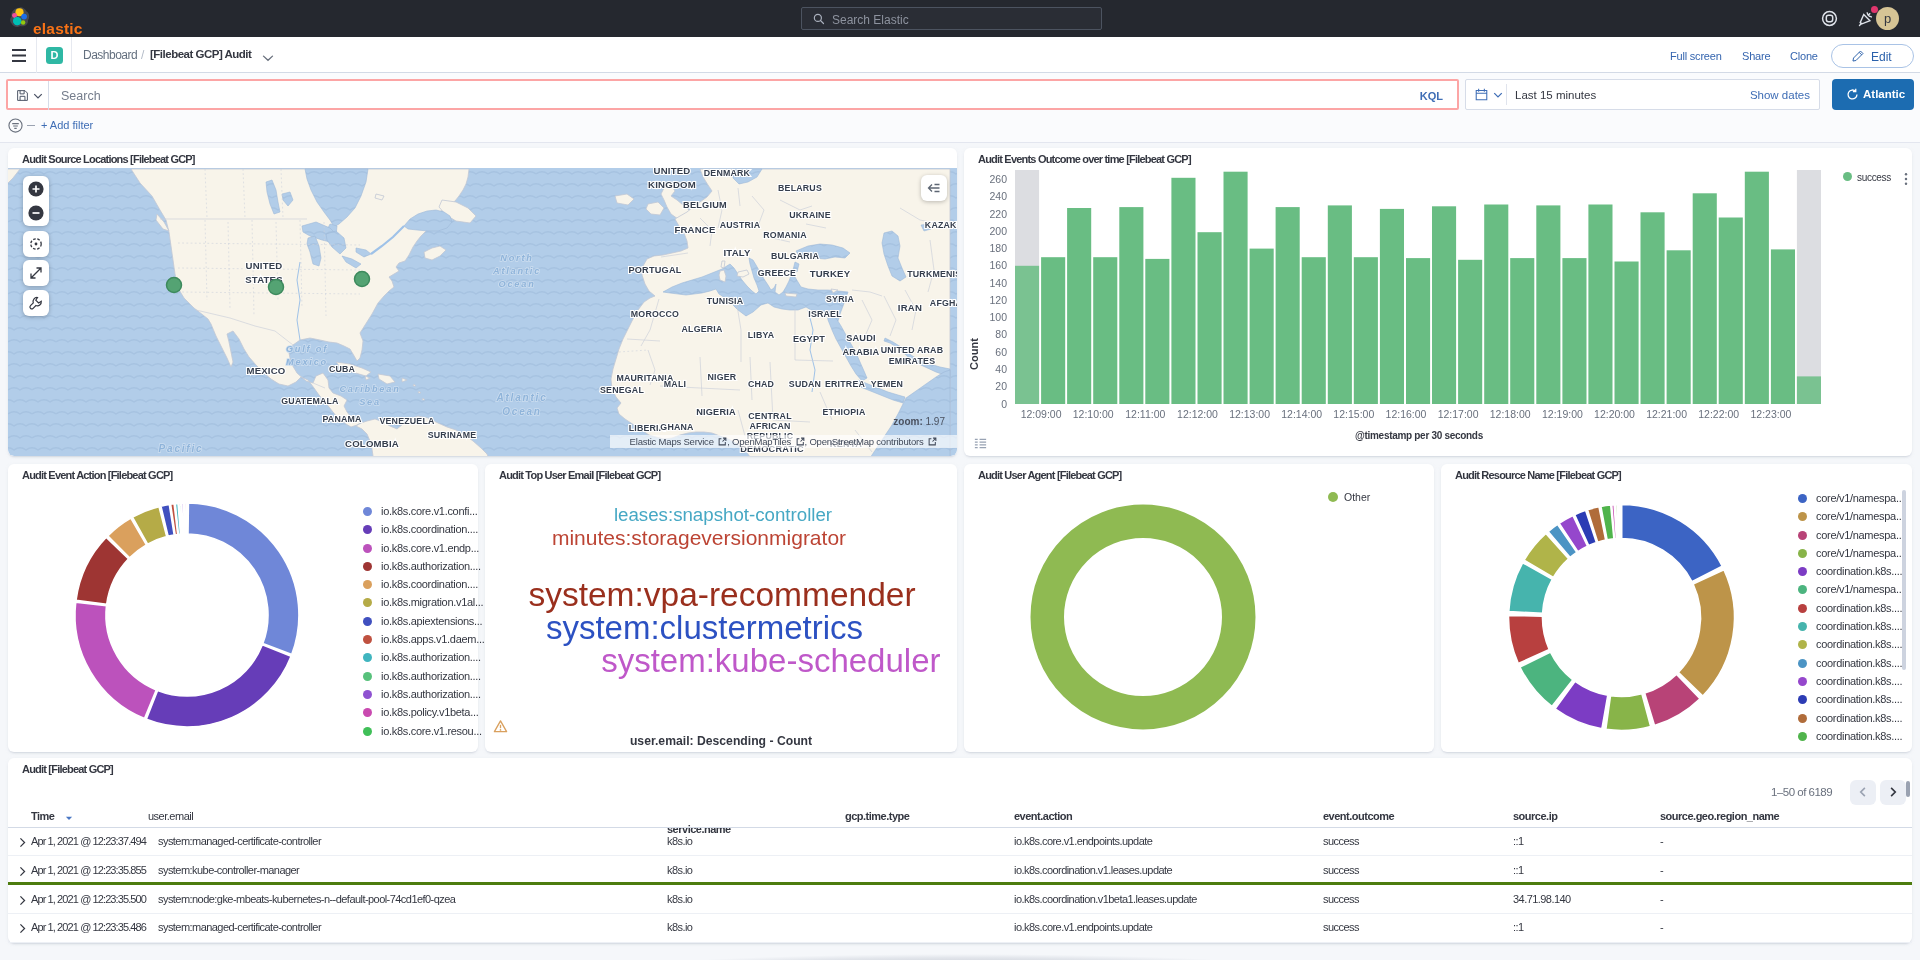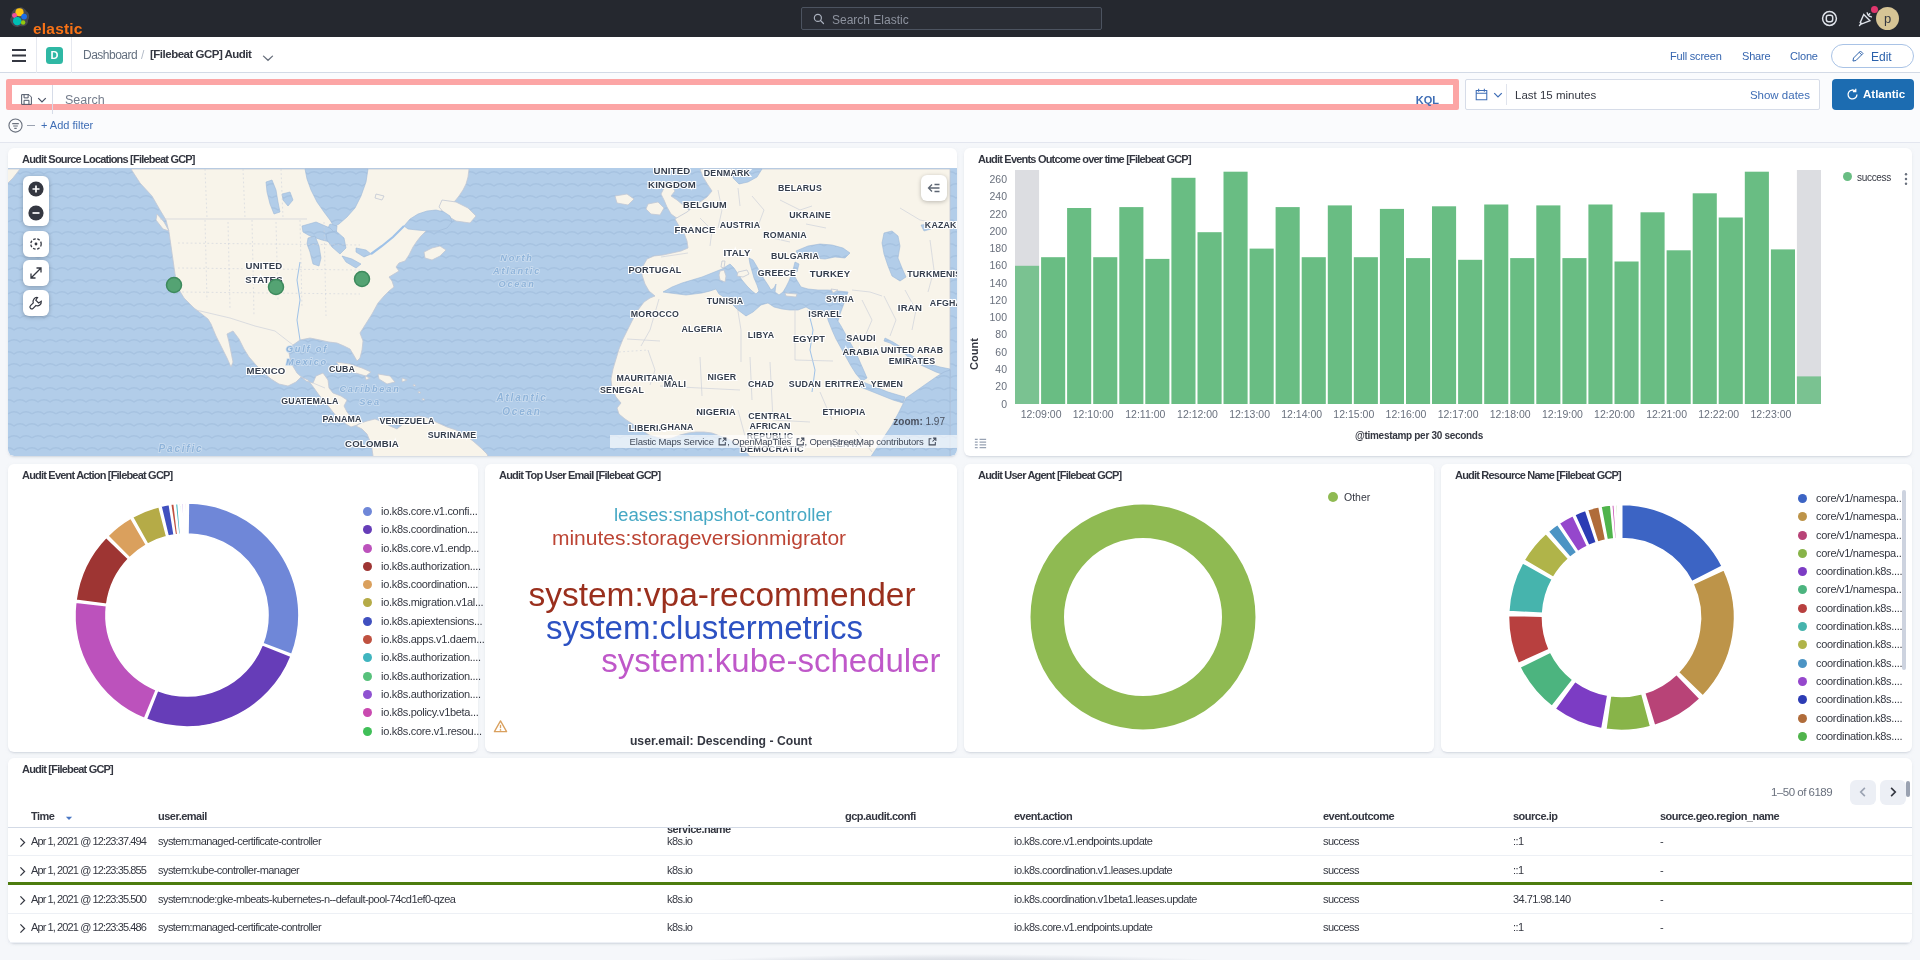--- a/index.html
+++ b/index.html
@@ -59,21 +59,21 @@
 <span class="link" style="position:absolute;left:1670px;top:13px;font-size:11px;letter-spacing:-0.2px">Full screen</span>
 <span class="link" style="position:absolute;left:1742px;top:13px;font-size:11px;letter-spacing:-0.2px">Share</span>
 <span class="link" style="position:absolute;left:1790px;top:13px;font-size:11px;letter-spacing:-0.2px">Clone</span>
 <div style="position:absolute;left:1831px;top:7px;width:83px;height:24px;border:1px solid #a9c3e6;border-radius:12px;"></div>
 <svg width="12" height="12" viewBox="0 0 16 16" style="position:absolute;left:1852px;top:13px">
       <path d="M11.3 1.4 L14.6 4.7 L5.3 14 L1.3 14.7 L2 10.7 Z M9.6 3.1 l3.3 3.3" fill="none" stroke="#2b61ab" stroke-width="1.3"></path>
     </svg>
 <span style="position:absolute;left:1871px;top:13px;font-size:12px;color:#2b61ab">Edit</span>
 </div>
 <div class="qstrip">
-<div style="position:absolute;left:6px;top:6px;width:1453px;height:31px;background:#fff;border:6px solid #fca5a5;border-radius:2px">
+<div style="position:absolute;left:6px;top:6px;width:1453px;height:31px;background:#fff;border:2px solid #fca5a5;border-radius:2px">
   <div style="position:absolute;left:0;top:0;width:41px;height:29px;border-right:1px solid #d6dce8">
     <svg width="13" height="13" viewBox="0 0 16 16" style="position:absolute;left:8px;top:8px">
           <path d="M2 2 h9 l3 3 v9 h-12 Z M5 2 v4 h5 v-4 M5 14 v-5 h6 v5" fill="none" stroke="#4a5264" stroke-width="1.2"></path>
         </svg>
     <svg width="10" height="10" viewBox="0 0 16 16" style="position:absolute;left:25px;top:10px">
           <path d="M2 5 L8 11 L14 5" fill="none" stroke="#4a5264" stroke-width="2"></path>
         </svg>
   </div>
   <span style="position:absolute;left:53px;top:8px;font-size:12.5px;color:#757d8c">Search</span>
   <span style="position:absolute;right:14px;top:9px;font-size:11px;font-weight:bold;color:#3e6db5">KQL</span>
@@ -509,23 +509,23 @@
       </svg>
     </div>
 <div style="position:absolute;left:1872px;top:22px;width:26px;height:25px;background:#eceff5;border-radius:6px">
       <svg width="12" height="12" viewBox="0 0 16 16" style="position:absolute;left:7px;top:6px">
         <path d="M5.5 2.5 L11 8 L5.5 13.5" fill="none" stroke="#343741" stroke-width="2.2"></path>
       </svg>
     </div>
 <div style="position:absolute;left:1898px;top:23px;width:3.5px;height:16px;background:#9aa2b1;border-radius:2px"></div>
 <div style="position:absolute;left:0;top:52px;width:1904px;height:17px;font-size:11px;letter-spacing:-0.5px;color:#343741">
       <span style="position:absolute;left:23px;top:0;font-weight:bold">Time</span>
-      <span style="position:absolute;left:150px;top:0;font-weight:bold">user.email</span>
+      <span style="position:absolute;left:140px;top:0;font-weight:normal">user.email</span>
       <span style="position:absolute;left:659px;top:13px;font-weight:bold">service.name</span>
-      <span style="position:absolute;left:837px;top:0;font-weight:bold">gcp.audit.confi</span>
+      <span style="position:absolute;left:837px;top:0;font-weight:bold">gcp.time.type</span>
       <span style="position:absolute;left:1006px;top:0;font-weight:bold">event.action</span>
       <span style="position:absolute;left:1315px;top:0;font-weight:bold">event.outcome</span>
       <span style="position:absolute;left:1505px;top:0;font-weight:bold">source.ip</span>
       <span style="position:absolute;left:1652px;top:0;font-weight:bold">source.geo.region_name</span>
       <svg width="10" height="10" viewBox="0 0 16 16" style="position:absolute;left:56px;top:3px">
         <path d="M3 6 L8 11 L13 6" fill="#4a77c4" stroke="none"></path>
       </svg>
     </div>
 <div style="position:absolute;left:0;top:68.5px;width:1904px;border-bottom:1px solid #d3dae6"></div>
 <div style="position:absolute;left:0;top:69.5px;width:1904px;height:28.75px;border-bottom:1px solid #edf0f5;font-size:11px;color:#343741">

